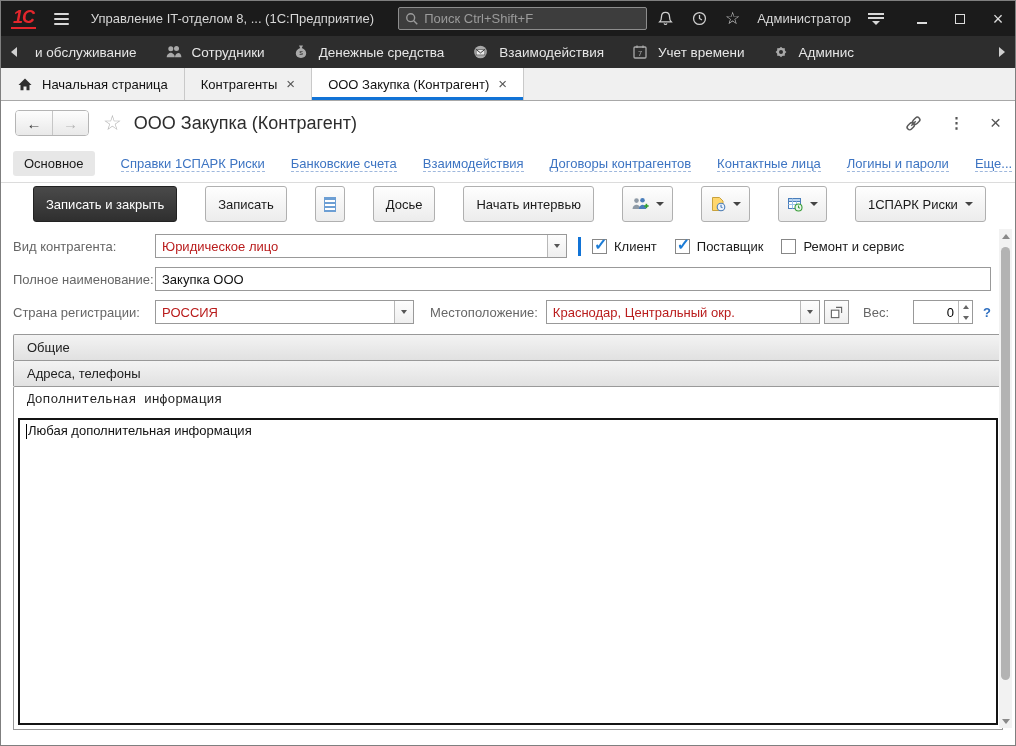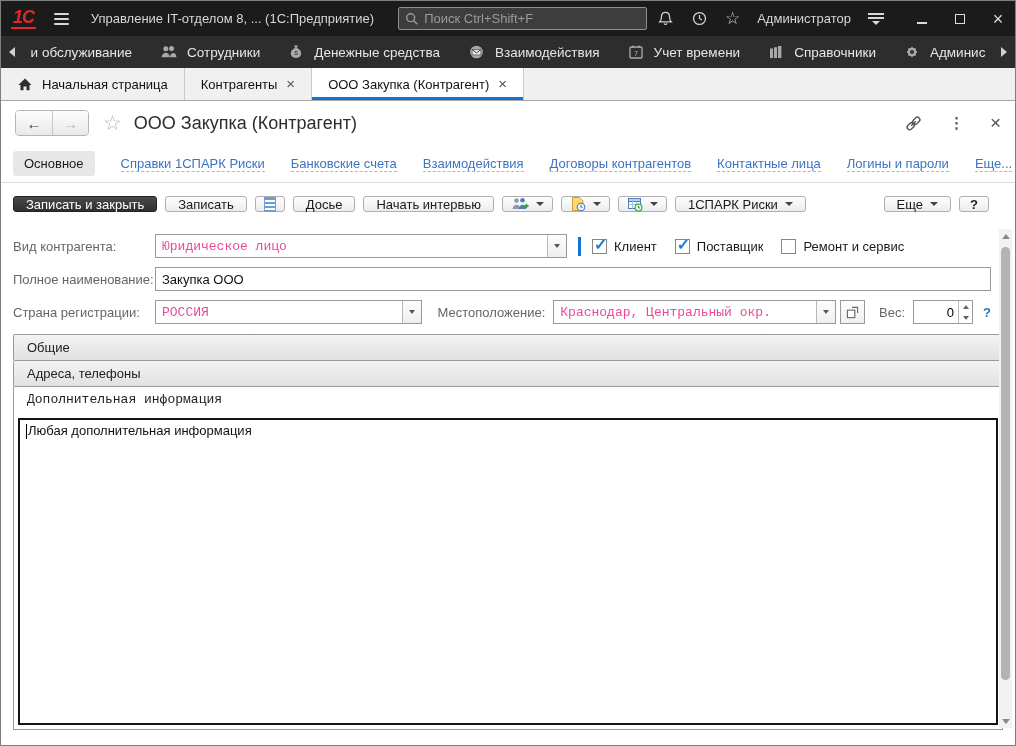--- a/index.html
+++ b/index.html
@@ -69,35 +69,35 @@
   
   .navlinks { height:38px; display:flex; align-items:center; gap:26px; padding:0 12px;
               border-bottom:1px solid #dcdcdc; flex-shrink:0; }
   .nl-active { background:#e7e7e7; border-radius:3px; padding:5px 11px; color:#1a1a1a; cursor:default; }
   .nl { color:#3d74c2; text-decoration:none; border-bottom:1px dashed #9fb8dd; cursor:pointer; white-space:nowrap; }
   .nl-more { display:flex; align-items:flex-end; gap:6px; cursor:pointer; }
   .tri-down { width:0;height:0;border-left:4px solid transparent;border-right:4px solid transparent;border-top:4.5px solid #3d74c2; }
 
   
   .toolbar { height:42px; display:flex; align-items:center; gap:8px; padding:0 26px 0 12px; flex-shrink:0; }
-  .btn { height:16px; display:inline-flex; align-items:center; gap:7px; padding:0 12px; border:1px solid #b0b0b0;
-         border-radius:3px; background:linear-gradient(#fefefe,#ececec); cursor:pointer; font-size:13px; color:#1a1a1a; white-space:nowrap; }
+  .btn { height:36px; display:inline-flex; align-items:center; gap:7px; padding:0 12px; border:1px solid #b0b0b0;
+         border-radius:3px; background:linear-gradient(#fefefe,#ececec); cursor:pointer; font-size:13px; color:#1a1a1a; white-space:nowrap;margin-left:20px; }
   .btn .tri-down { border-top-color:#444; }
   .btn-primary { background:linear-gradient(#4a4a4a,#2f2f2f); border-color:#222; color:#fff; }
   .btn-icon { padding:0 8px; }
   .list-icon { width:12px; height:15px; border:1px solid #6d9fd4;
                background:repeating-linear-gradient(180deg,#6d9fd4 0 2px,#ffffff 2px 4px); }
   .tb-spacer { flex:1; }
   .btn-help { width:30px; justify-content:center; font-weight:bold; }
 
   
   .frow { display:flex; align-items:center; margin-top:9px; padding:0 24px 0 12px; flex-shrink:0; }
   .flabel { width:142px; color:#666; flex-shrink:0; }
   .combo { display:flex; height:24px; border:1px solid #999; background:#fff; }
-  .combo input { flex:1; border:none; outline:none; padding:0 6px; font-family:Liberation Mono, monospace; font-size:13px; color:#ec4899; min-width:0; }
+  .combo input { flex:1; border:none; outline:none; padding:0 6px; font-family:Liberation Sans, sans-serif; font-size:13px; color:#b91c1c; min-width:0; }
   .combo .drop { width:19px; border-left:1px solid #b8b8b8; display:flex; align-items:center; justify-content:center;
                  background:linear-gradient(#fdfdfd,#efefef); cursor:pointer; }
   .combo .drop .tri-down { border-top-color:#555; border-left-width:3.5px; border-right-width:3.5px; border-top-width:4px; }
   .textinput { height:24px; border:1px solid #999; padding:0 6px; font-family:"Liberation Sans",sans-serif;
                font-size:13px; color:#111; outline:none; }
   .splitter { width:3px; height:19px; background:#1173d6; margin:0 11px; cursor:col-resize; flex-shrink:0; }
   .cbgroup { display:flex; align-items:center; gap:7px; margin-right:18px; cursor:pointer; }
   .cbox { width:15px; height:15px; border:1px solid #878787; background:#fff; position:relative; flex-shrink:0; }
   .cbox .mark { display:none; position:absolute; left:1px; top:-5px; color:#1c7cd6; font-size:16px; font-weight:bold; }
   .cbox.checked .mark { display:block; }
@@ -220,28 +220,20 @@
       <svg width="16" height="16" viewBox="0 0 16 16">
         <rect x="2" y="3" width="12" height="11" rx="1" fill="none" stroke="#a9a9a9" stroke-width="1.3"></rect>
         <line x1="5" y1="1.6" x2="5" y2="4" stroke="#a9a9a9" stroke-width="1.3"></line>
         <line x1="11" y1="1.6" x2="11" y2="4" stroke="#a9a9a9" stroke-width="1.3"></line>
         <text x="8" y="12.2" font-size="7.5" text-anchor="middle" fill="#a9a9a9" font-family="Liberation Sans, sans-serif">7</text>
       </svg>
       <span>Учет времени</span>
     </span>
     <span class="mb-item">
       <svg width="16" height="16" viewBox="0 0 16 16" fill="#a9a9a9">
-        <rect x="2" y="4.5" width="3" height="9.5"></rect>
-          <rect x="6" y="3.2" width="3" height="10.8"></rect>
-          <rect x="10" y="2" width="3.4" height="12"></rect>
-      </svg>
-      <span>Справочники</span>
-    </span>
-    <span class="mb-item">
-      <svg width="16" height="16" viewBox="0 0 16 16" fill="#a9a9a9">
         <rect x="4.2" y="4.2" width="7.6" height="7.6"></rect>
         <rect x="4.2" y="4.2" width="7.6" height="7.6" transform="rotate(45 8 8)"></rect>
         <circle cx="8" cy="8" r="2" fill="#2d2d2d"></circle>
       </svg>
       <span>Админис</span>
     </span>
     <span class="mb-spacer"></span>
     <span class="mb-scroll">
         <span class="tri-r"></span>
       </span>
@@ -399,21 +391,21 @@
         <span class="drop">
             <span class="tri-down"></span>
           </span>
       </span>
       <span class="openbtn">
         <svg width="13" height="13" viewBox="0 0 14 14">
           <rect x="1.5" y="4.5" width="8" height="8" fill="#fff" stroke="#666" stroke-width="1.2"></rect>
           <path d="M6.5 1.5h6v6" fill="none" stroke="#666" stroke-width="1.2"></path>
         </svg>
       </span>
-      <span class="flabel" style="width:auto;margin-left:14px;margin-right:8px">Вес:</span>
+      <span class="flabel" style="width:auto;margin-left:14px;margin-right:24px">Вес:</span>
       <span class="numwrap">
         <input value="0" style="">
         <span class="spin">
           <span>
               <i class="tri-up-s"></i>
             </span>
           <span>
               <i class="tri-dn-s"></i>
             </span>
         </span>

